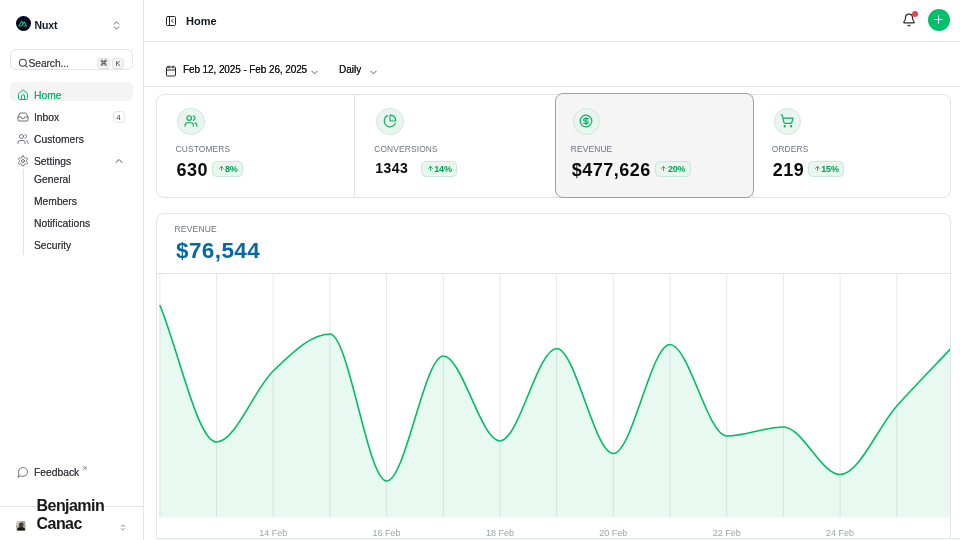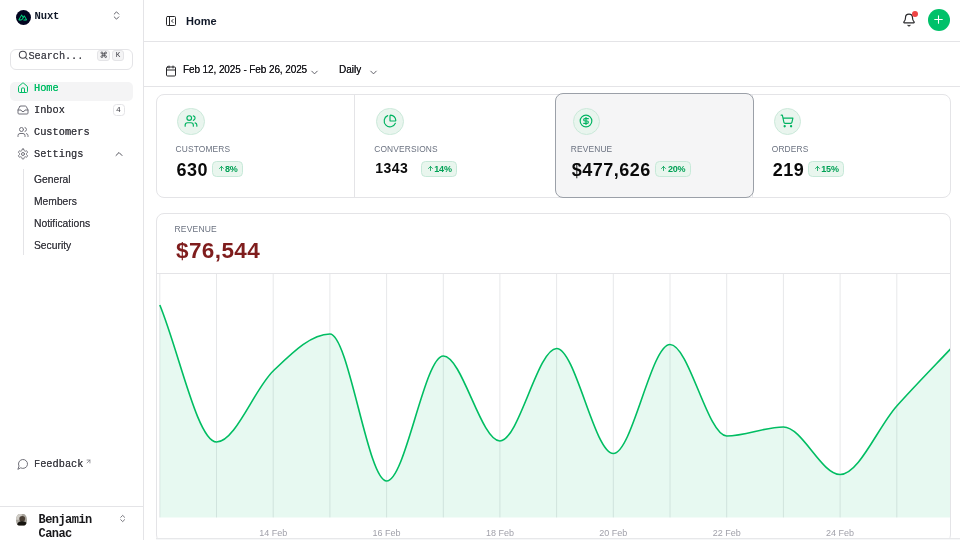--- a/index.html
+++ b/index.html
@@ -1,21 +1,21 @@
 <!DOCTYPE html>
 <html><head>
 <meta charset="utf-8">
 <style>
 * { margin:0; padding:0; box-sizing:border-box; }
 html,body { width:960px; height:540px; overflow:hidden; background:#fff;
   font-family:"Liberation Sans", sans-serif; -webkit-font-smoothing:antialiased; }
 .abs { position:absolute; }
 #page { position:relative; width:960px; height:540px; background:#fff; }
 .ic { display:block; }
-.row { display:flex; align-items:flex-start;font-family:Liberation Mono, monospace; }
+.row { display:flex; align-items:flex-end; }
 </style>
 </head>
 <body>
 <div id="page">
 
 <div class="abs" style="left:0;top:0;width:144px;height:540px;border-right:1px solid #e4e4e7;background:#fff;">
 
   <div class="abs row" style="left:15.5px;top:10px;width:106px;height:21px;">
     <div style="width:15px;height:15px;border-radius:50%;background:#020420;display:flex;align-items:center;justify-content:center;">
       <svg width="9.5" height="9.5" viewBox="0 0 512 512">
@@ -102,21 +102,21 @@
 
   <div class="abs" style="left:0;top:505.5px;width:144px;height:1px;background:#e4e4e7;"></div>
 
   <div class="abs row" style="left:10px;top:513px;width:123px;height:19.5px;padding:0 6px;">
     <svg width="13.5" height="13.5" viewBox="0 0 24 24" style="border-radius:50%;display:block;">
       <rect width="24" height="24" fill="#a8a49c"></rect>
       <rect width="12" height="12" fill="#cfccc6"></rect>
       <circle cx="13" cy="10" r="6" fill="#4a3f35"></circle>
       <path d="M2 24c0-6 5-9 11-9s11 3 11 9z" fill="#16140f"></path>
     </svg>
-    <span style="margin-left:11px;font-size:12px;color:#18181b;font-weight:700;letter-spacing:-0.55px;">Benjamin Canac</span>
+    <span style="margin-left:11px;font-size:16px;color:#18181b;font-weight:700;letter-spacing:-0.55px;">Benjamin Canac</span>
     <svg class="ic" style="margin-left:auto;" width="11" height="11" viewBox="0 0 24 24" fill="none" stroke="#52525b" stroke-width="2" stroke-linecap="round" stroke-linejoin="round">
           <path d="m7 15 5 5 5-5"></path>
           <path d="m7 9 5-5 5 5"></path>
         </svg>
   </div>
 </div>
 
 <div class="abs" style="left:144px;top:0;width:816px;height:42px;border-bottom:1px solid #e4e4e7;">
   <svg class="ic abs" style="left:21px;top:14.5px;" width="12" height="12" viewBox="0 0 24 24" fill="none" stroke="#27272a" stroke-width="2" stroke-linecap="round" stroke-linejoin="round">
         <rect width="18" height="18" x="3" y="3" rx="2"></rect>
@@ -212,21 +212,21 @@
   <div class="abs" style="left:771.75px;top:143.6px;font-size:8.4px;color:#6b7280;letter-spacing:0.15px;">ORDERS</div>
   <div class="abs" style="left:772.75px;top:159.5px;font-size:18px;font-weight:700;color:#0a0a0a;letter-spacing:0.5px;">219</div>
   <div class="abs" style="top: 161px; height: 15.5px; border-radius: 4.5px; background: rgb(233, 246, 238); border: 1px solid rgb(199, 233, 217); display: flex; align-items: center; padding: 0px 4.5px; font-size: 9px; font-weight: 700; color: rgb(0, 161, 85); letter-spacing: -0.2px; left: 808.297px;"><svg style="margin-right:0.5px;" width="7" height="7" viewBox="0 0 24 24" fill="none" stroke="#00a155" stroke-width="2.8" stroke-linecap="round" stroke-linejoin="round">
           <path d="M12 19V5"></path>
           <path d="m5 12 7-7 7 7"></path>
         </svg>15%</div>
     </div>
 
 <div class="abs" style="left:155.5px;top:213px;width:795px;height:330px;border:1px solid #e4e4e7;border-radius:8px;background:#fff;overflow:hidden;">
   <div class="abs" style="left:18px;top:9.7px;font-size:8.5px;color:#6b7280;letter-spacing:0.2px;">REVENUE</div>
-  <div class="abs" style="left:19.5px;top:23.6px;font-size:22.5px;font-weight:700;color:#7f1d1d;letter-spacing:0.4px;">$76,544</div>
+  <div class="abs" style="left:19.5px;top:23.6px;font-size:22.5px;font-weight:700;color:#0369a1;letter-spacing:0.4px;">$76,544</div>
   <div class="abs" style="left:0;top:59px;width:795px;height:1px;background:#e4e4e7;"></div>
   <svg class="abs" style="left:0;top:0;" width="795" height="324" viewBox="155.5 213 795 324" fill="none">
     <g stroke="#e7e8ea" stroke-width="1">
       <line x1="158.3" y1="273" x2="158.3" y2="516.5"></line>
       <line x1="215" y1="273" x2="215" y2="516.5"></line>
       <line x1="271.7" y1="273" x2="271.7" y2="516.5"></line>
       <line x1="328.4" y1="273" x2="328.4" y2="516.5"></line>
       <line x1="385.1" y1="273" x2="385.1" y2="516.5"></line>
       <line x1="441.8" y1="273" x2="441.8" y2="516.5"></line>
       <line x1="498.4" y1="273" x2="498.4" y2="516.5"></line>

